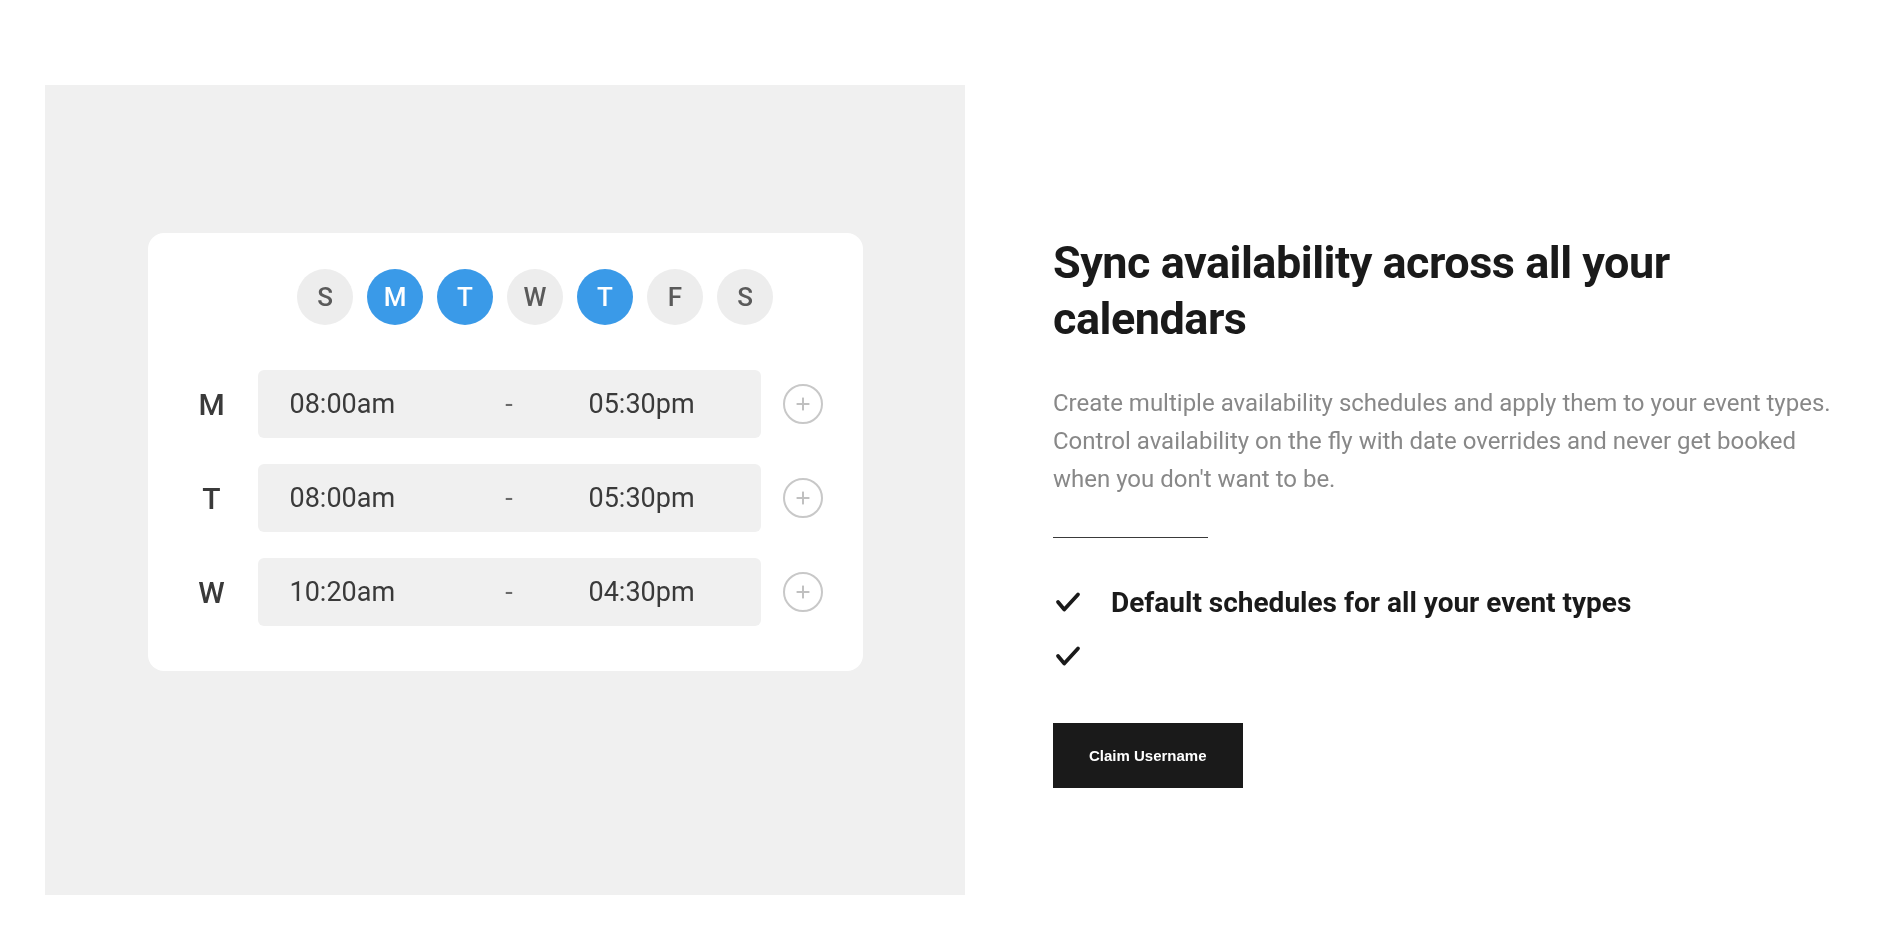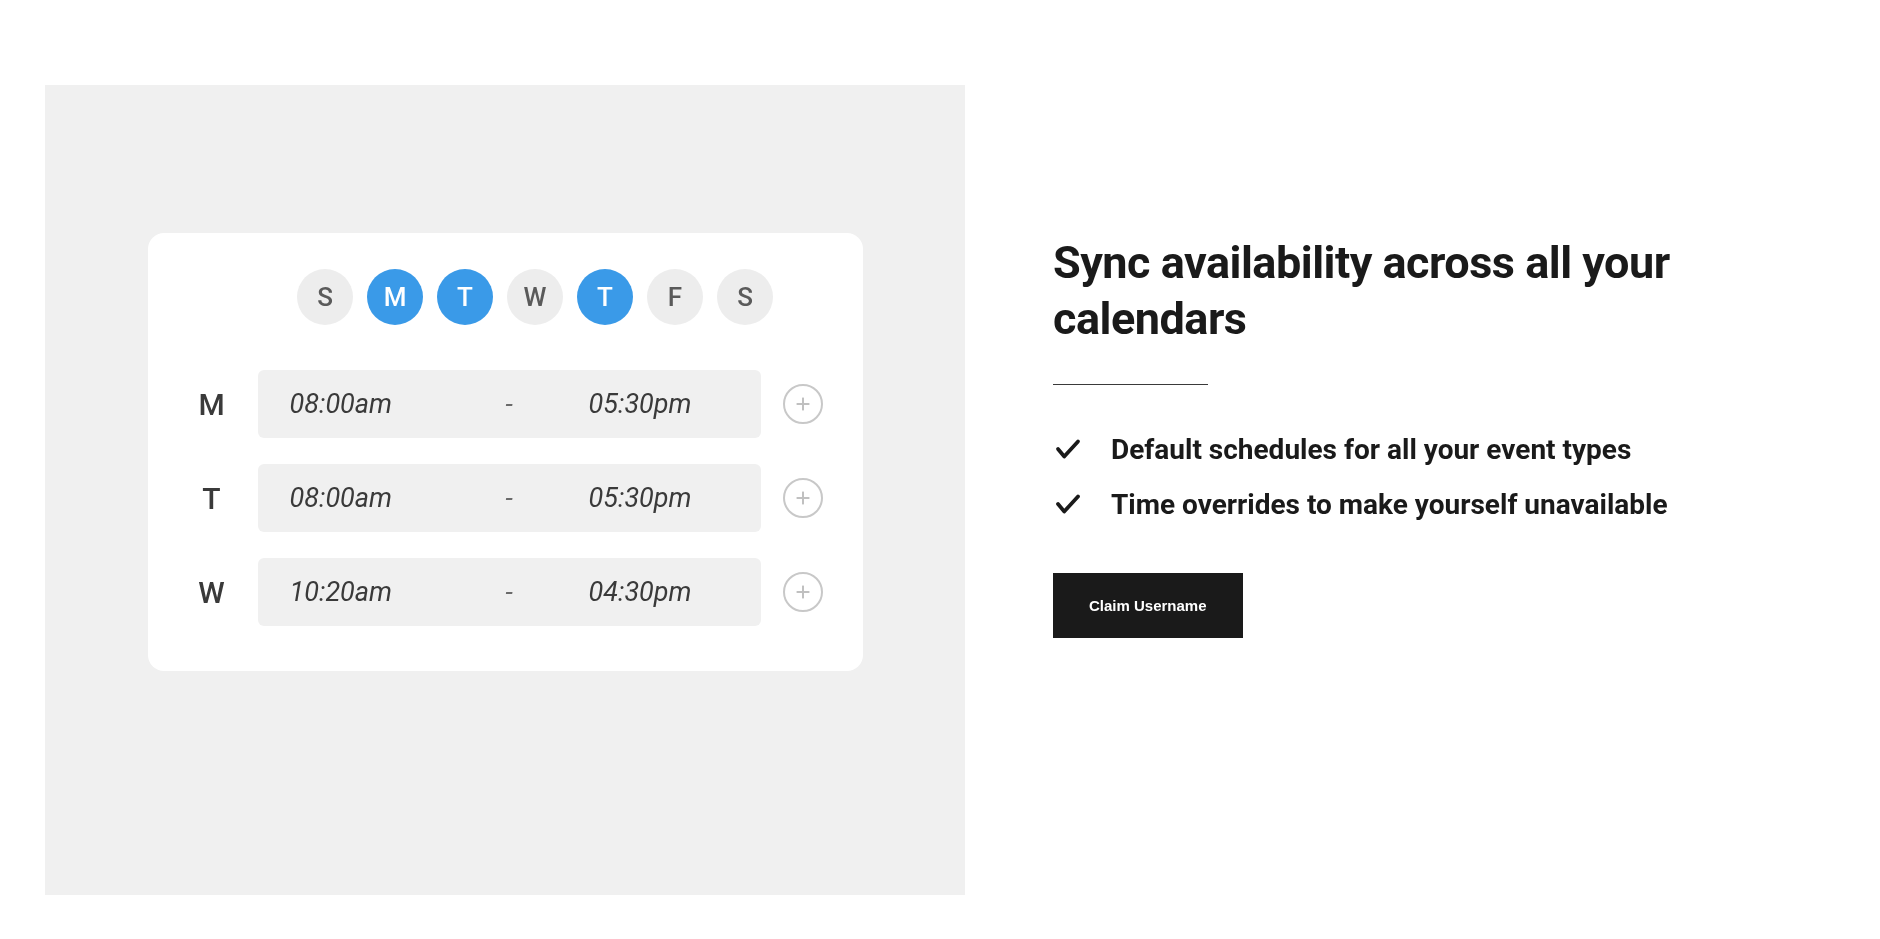--- a/index.html
+++ b/index.html
@@ -77,21 +77,20 @@
     .time-block {
       background: #f0f0f0;
       border-radius: 6px;
       display: flex;
       align-items: center;
       justify-content: space-between;
       padding: 18px 32px;
       flex: 1;
       font-size: 27px;
       color: #3a3a3a;
-      font-style: italic;
     }
     .time-start {
       min-width: 140px;
       text-align: left;
     }
     .time-dash {
       color: #6a6a6a;
     }
     .time-end {
       min-width: 140px;
@@ -220,29 +219,29 @@
               <line x1="5" y1="12" x2="19" y2="12"></line>
             </svg>
         </button>
       </div>
     </div>
   </div>
 </div>
 
 <div class="right-panel">
   <h1 class="heading">Sync availability across all your calendars</h1>
+  <p class="description">Create multiple availability schedules and apply them to your event types. Control availability on the fly with date overrides and never get booked when you don't want to be.</p>
   <hr class="divider">
   <ul class="feature-list">
     <li class="feature-item">
       <svg viewBox="0 0 24 24" fill="none" stroke="#1a1a1a" stroke-width="3" stroke-linecap="round" stroke-linejoin="round">
           <polyline points="4 12 9 18 20 6"></polyline>
         </svg>
       <span>Default schedules for all your event types</span>
     </li>
     <li class="feature-item">
       <svg viewBox="0 0 24 24" fill="none" stroke="#1a1a1a" stroke-width="3" stroke-linecap="round" stroke-linejoin="round">
           <polyline points="4 12 9 18 20 6"></polyline>
         </svg>
-      <span>Time overrides to make yourself unavailable</span>
     </li>
   </ul>
   <button class="cta-button">Claim Username</button>
 </div>
 
 </body></html>

